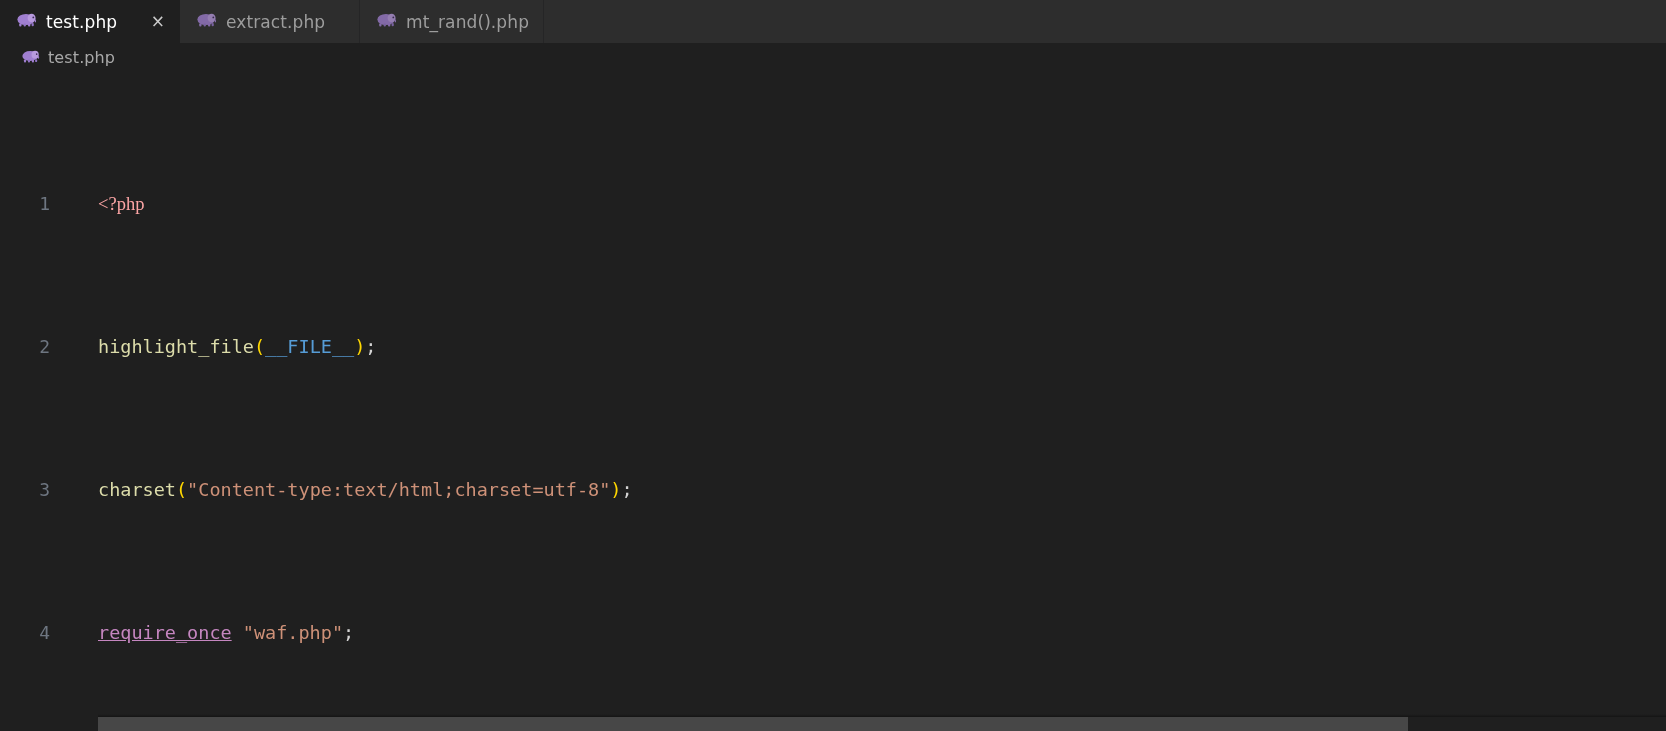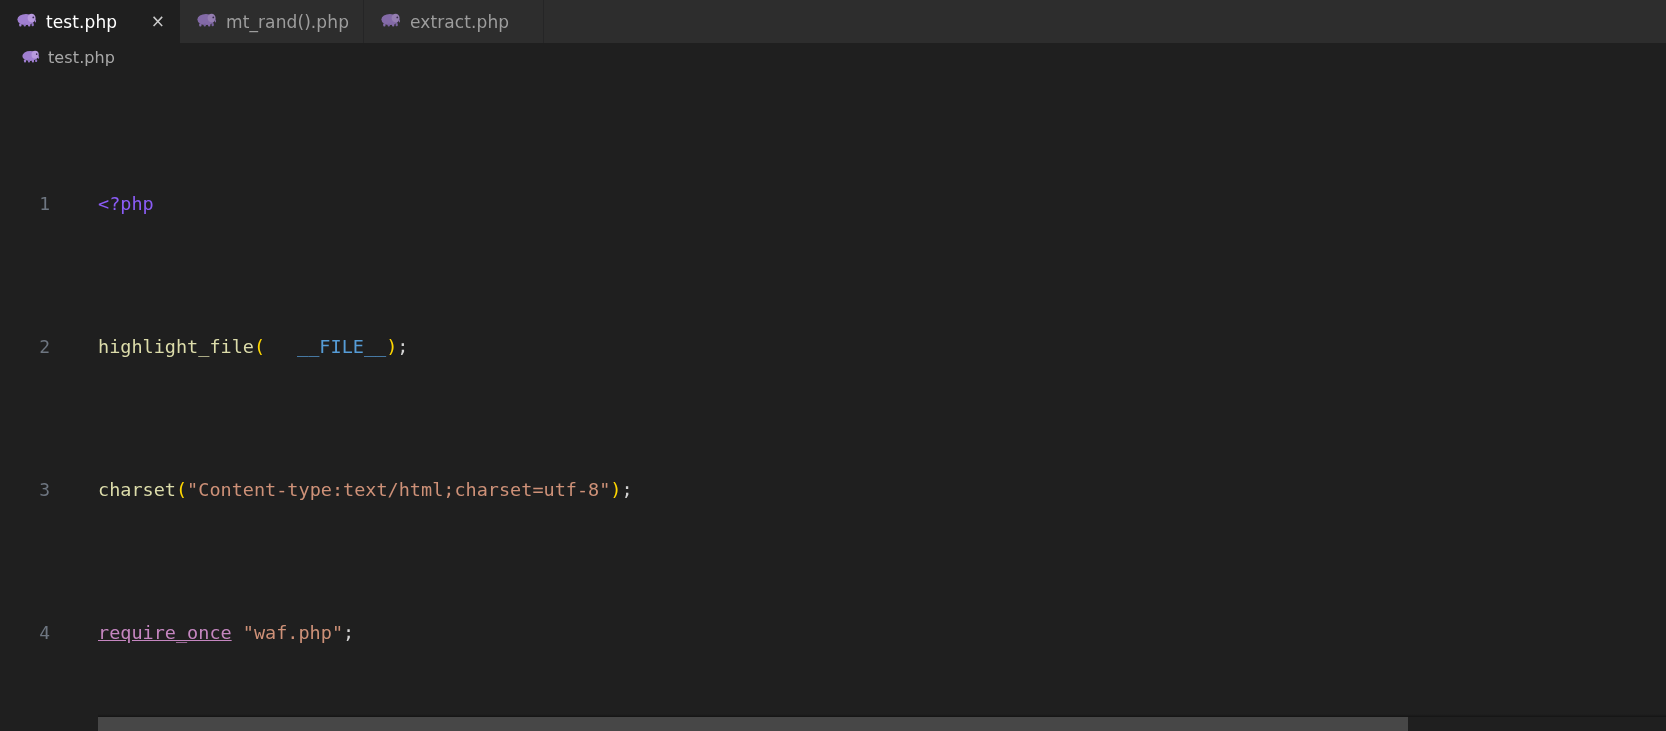--- a/index.html
+++ b/index.html
@@ -96,25 +96,25 @@
     font-size: 18px;
   }
   .lcontent {
     position: relative;
     flex: 1;
     padding-left: 30px;
     color: #d4d4d4;
   }
 
   
-  .t-tag      { color: #8b5cf6; }
+  .t-tag      { color: #fca5a5; font-family: Liberation Serif, serif; }
   .t-func     { color: #dcdcaa; }
   .t-kw       { color: #c586c0; text-decoration: underline; }
   .t-str      { color: #ce9178; }
-  .t-const    { color: #569cd6; margin-left: 32px; }
+  .t-const    { color: #569cd6; }
   .t-op       { color: #d4d4d4; }
   .b1 { color: #ffd700; }
 
   
   .hscroll {
     position: absolute;
     left: 98px;
     right: 0;
     bottom: 0;
     height: 14px;
@@ -164,37 +164,37 @@
         <ellipse cx="9" cy="6.5" rx="8.6" ry="5.6" fill="#a07fd0"></ellipse>
         <ellipse cx="14.6" cy="5" rx="4" ry="4.3" fill="#b89ade"></ellipse>
         <circle cx="16.3" cy="4.4" r="0.9" fill="#3a2a55"></circle>
         <path d="M18.2 6.2 q1.6 1.4 .5 3.4 l-1.1-.5 q.8-1.4-.2-2.3z" fill="#a07fd0"></path>
         <rect x="2.2" y="10.2" width="2.3" height="3.4" rx="1" fill="#a07fd0"></rect>
         <rect x="6.6" y="10.4" width="2.3" height="3.2" rx="1" fill="#9173c4"></rect>
         <rect x="11" y="10.3" width="2.3" height="3.3" rx="1" fill="#a07fd0"></rect>
         <rect x="14.6" y="10.1" width="2.2" height="3.1" rx="1" fill="#9173c4"></rect>
       </svg>
     </span>
-    <span class="tab-label">mt_rand().php</span>
+    <span class="tab-label">extract.php</span>
   </div>
 
   <div class="tab">
     <span class="php-icon">
       <svg width="20" height="14" viewBox="0 0 20 14" opacity=".75">
         <ellipse cx="9" cy="6.5" rx="8.6" ry="5.6" fill="#a07fd0"></ellipse>
         <ellipse cx="14.6" cy="5" rx="4" ry="4.3" fill="#b89ade"></ellipse>
         <circle cx="16.3" cy="4.4" r="0.9" fill="#3a2a55"></circle>
         <path d="M18.2 6.2 q1.6 1.4 .5 3.4 l-1.1-.5 q.8-1.4-.2-2.3z" fill="#a07fd0"></path>
         <rect x="2.2" y="10.2" width="2.3" height="3.4" rx="1" fill="#a07fd0"></rect>
         <rect x="6.6" y="10.4" width="2.3" height="3.2" rx="1" fill="#9173c4"></rect>
         <rect x="11" y="10.3" width="2.3" height="3.3" rx="1" fill="#a07fd0"></rect>
         <rect x="14.6" y="10.1" width="2.2" height="3.1" rx="1" fill="#9173c4"></rect>
       </svg>
     </span>
-    <span class="tab-label">extract.php</span>
+    <span class="tab-label">mt_rand().php</span>
   </div>
 
   <div class="spacer-tabs"></div>
 </div>
 
 <div class="breadcrumb">
   <span class="php-icon">
     <svg width="18" height="13" viewBox="0 0 20 14">
       <ellipse cx="9" cy="6.5" rx="8.6" ry="5.6" fill="#a07fd0"></ellipse>
       <ellipse cx="14.6" cy="5" rx="4" ry="4.3" fill="#b89ade"></ellipse>

